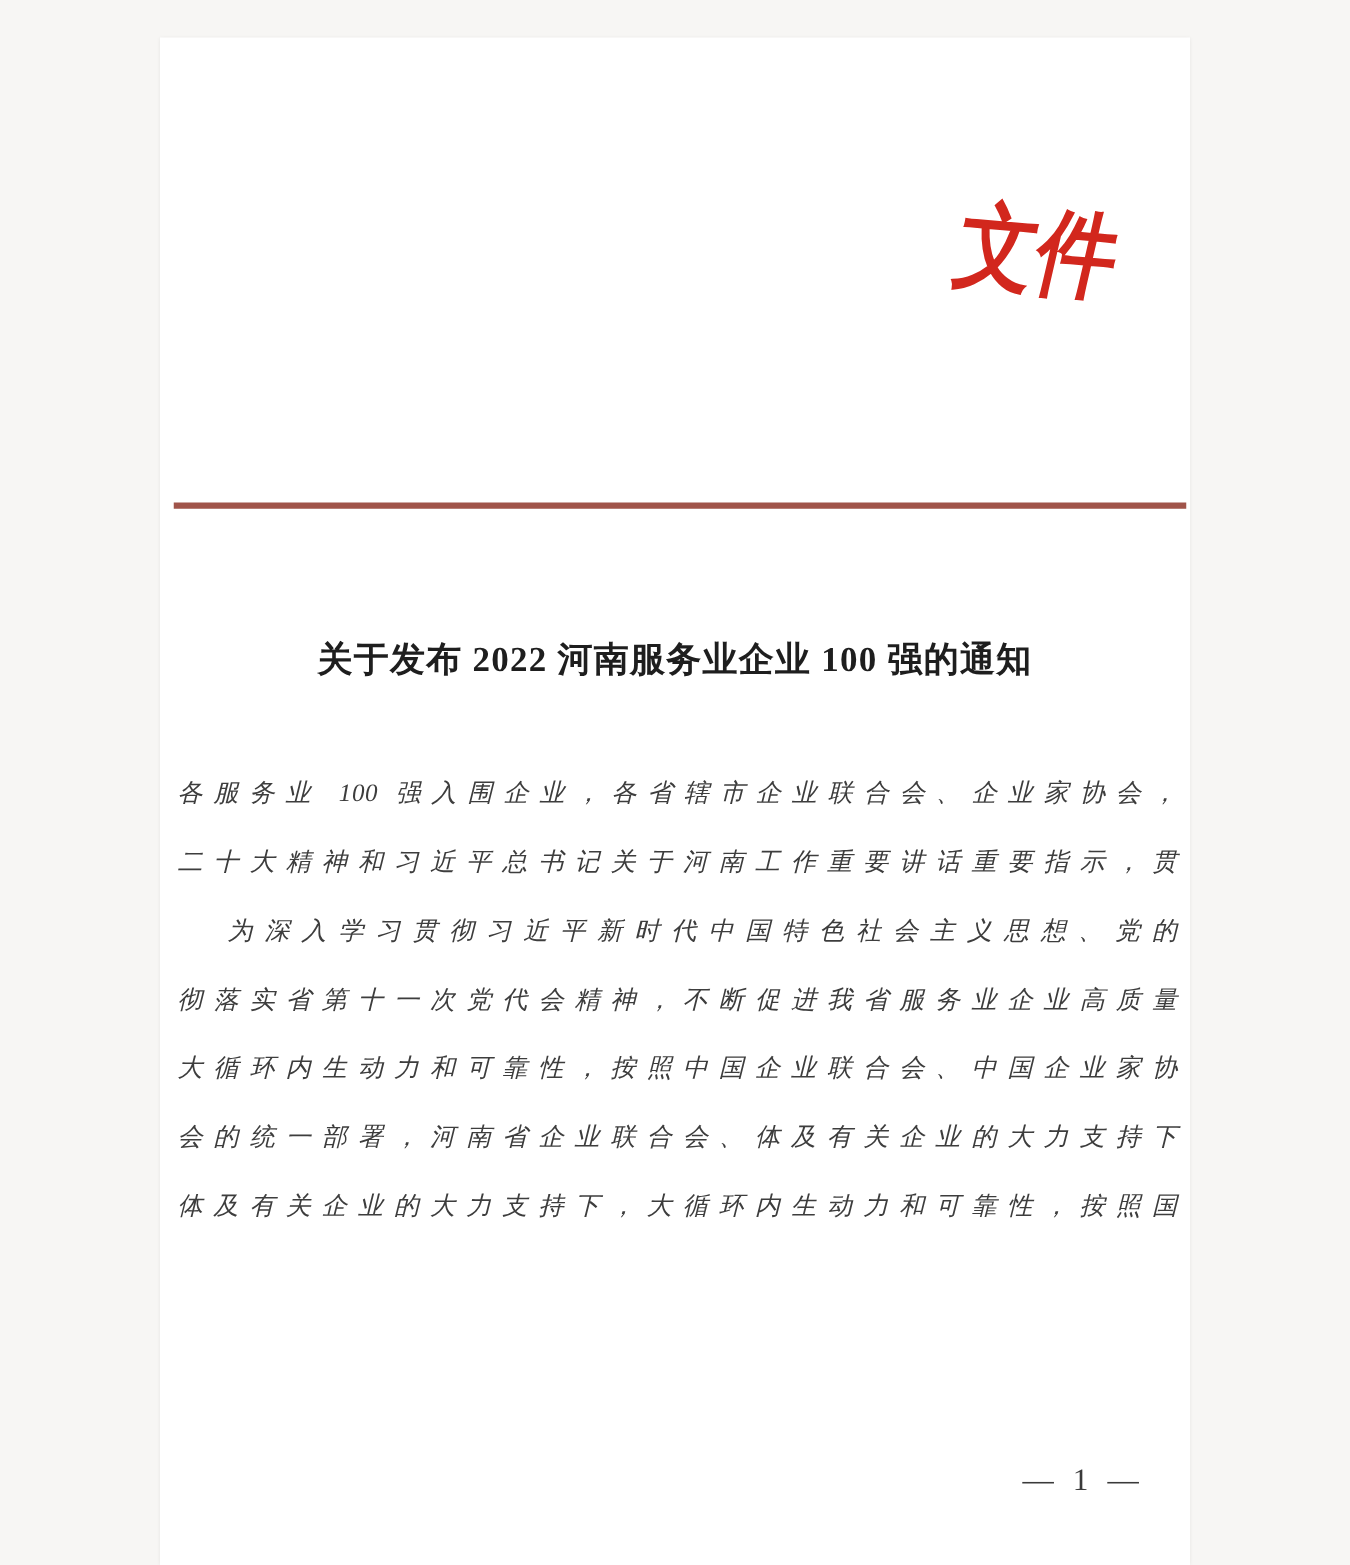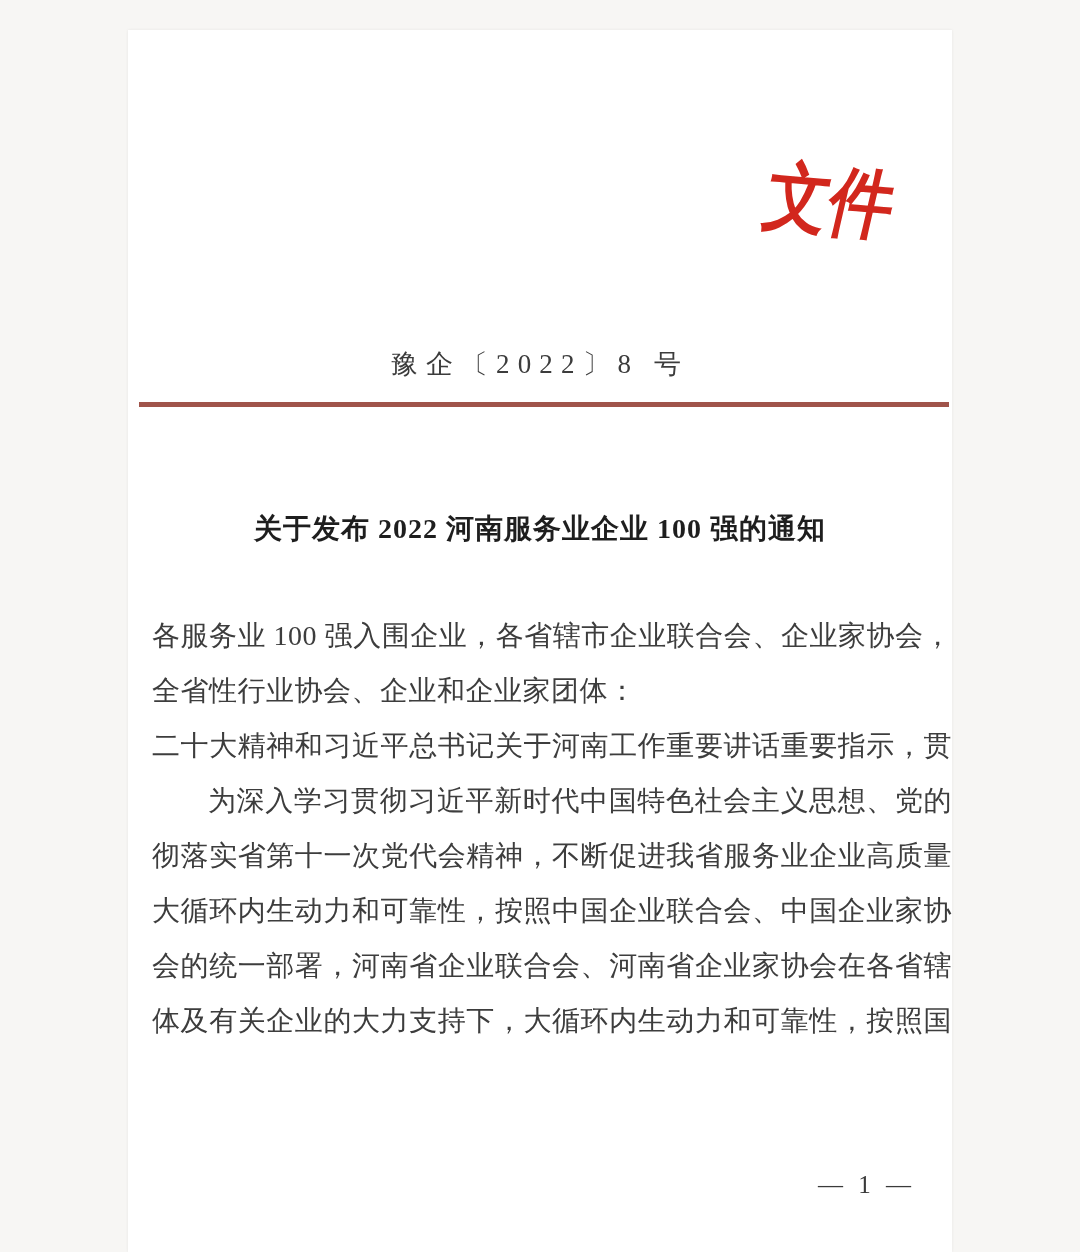--- a/index.html
+++ b/index.html
@@ -84,25 +84,26 @@
     font-size: 28px;
     line-height: 62px;
     font-weight: bold;
     color: #1e1e1e;
     letter-spacing: 1px;
     white-space: nowrap;
   }
   
   .doc-body {
     position: absolute;
-    left: 152px;
+    left: 142px;
     top: 608px;
     width: 800px;
-    font-size: 28px;
+    font-size: 20px;
     color: var(--body-color, #3d3d3d);
+    font-style: italic;
   }
   .body-line {
     display: block;
     width: 800px;
     line-height: 55px;
     letter-spacing: 0.5px;
   }
   .body-line.just {
     text-align: justify;
     text-align-last: justify;
@@ -128,32 +129,30 @@
 </head>
 <body>
 
 <div class="page">
 
   <div class="paper"></div>
 
 
   <div class="doc-type">文件</div>
 
-  <div class="doc-number">豫企〔2022〕8 号</div>
 
   <div class="divider"></div>
 
   <div class="doc-title">关于发布 2022 河南服务业企业 100 强的通知</div>
 
   <div class="doc-body">
     <p class="body-line just">各服务业 100 强入围企业，各省辖市企业联合会、企业家协会，</p>
-    <p class="body-line left">全省性行业协会、企业和企业家团体：</p>
     <p class="body-line just">二十大精神和习近平总书记关于河南工作重要讲话重要指示，贯</p>
     <p class="body-line just indent">为深入学习贯彻习近平新时代中国特色社会主义思想、党的</p>
     <p class="body-line just">彻落实省第十一次党代会精神，不断促进我省服务业企业高质量</p>
     <p class="body-line just">大循环内生动力和可靠性，按照中国企业联合会、中国企业家协</p>
-    <p class="body-line just">会的统一部署，河南省企业联合会、河南省企业家协会在各省辖</p>
+    <p class="body-line just">会的统一部署，河南省企业联合会、体及有关企业的大力支持下</p>
     <p class="body-line just">体及有关企业的大力支持下，大循环内生动力和可靠性，按照国</p>
   </div>
 
   <div class="page-number">— 1 —</div>
 
 </div>
 
 </body></html>

